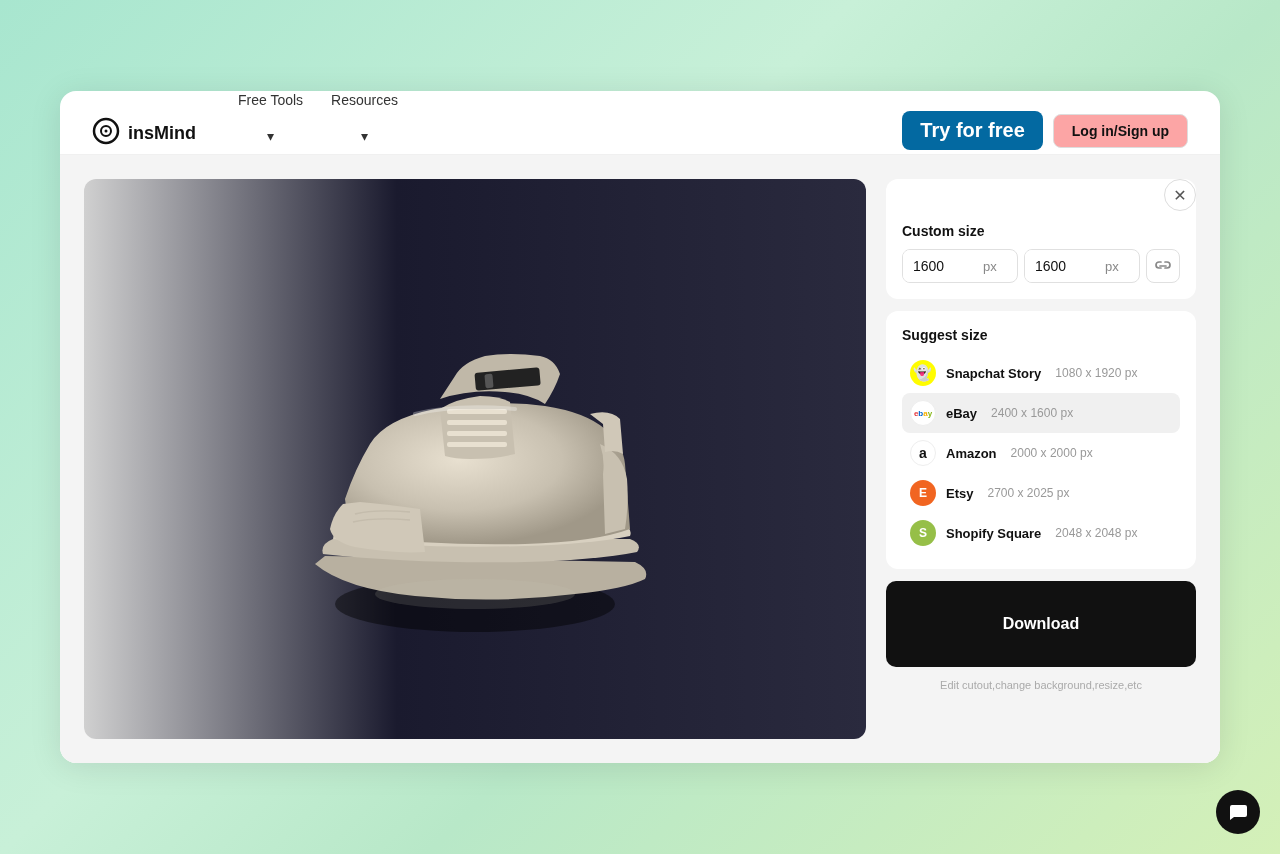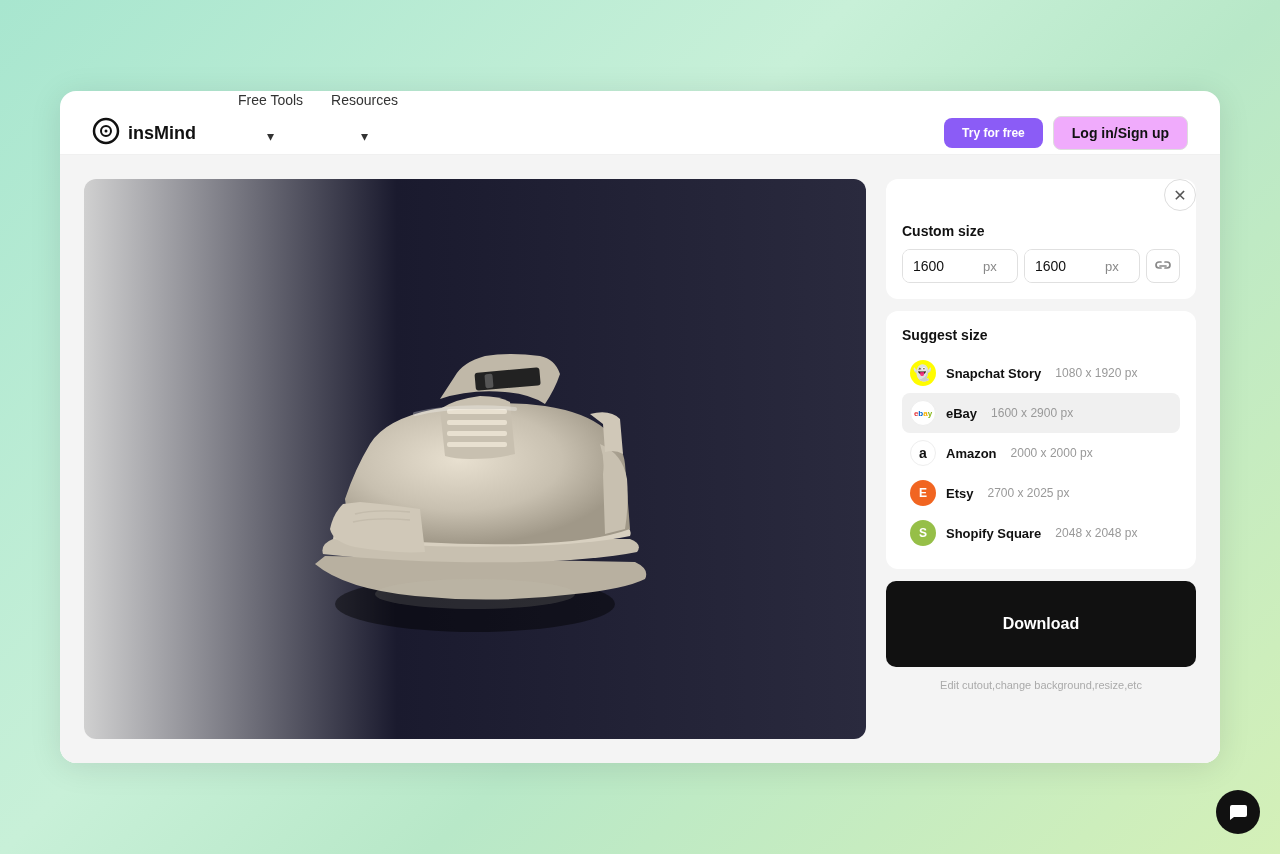--- a/index.html
+++ b/index.html
@@ -57,31 +57,31 @@
       border-radius: 6px;
       user-select: none;
       flex-direction: column;
     }
     .nav-actions {
       display: flex;
       gap: 10px;
       align-items: center;
     }
     .btn-try {
-      background: #8b5cf6;
+      background: #0369a1;
       color: #fff;
       border: none;
       border-radius: 8px;
       padding: 8px 18px;
-      font-size: 12px;
+      font-size: 20px;
       font-weight: 600;
       cursor: pointer;
     }
     .btn-login {
-      background: #f0abfc;
+      background: #fca5a5;
       color: #111;
       border: 1.5px solid #ddd;
       border-radius: 8px;
       padding: 8px 18px;
       font-size: 14px;
       font-weight: 600;
       cursor: pointer;
     }
     
     .content {
@@ -414,21 +414,21 @@
     <span class="suggest-name">Snapchat Story</span>
     <span class="suggest-size">1080 x 1920 px</span>
   </div>
             <div class="suggest-item active">
     <div class="suggest-icon">
                 <div style="width:26px;height:26px;background:#fff;border:1px solid #eee;border-radius:50%;display:flex;align-items:center;justify-content:center;font-size:9px;font-weight:700;letter-spacing:-1px;overflow:hidden;">
         <span style="color:#e53238;font-size:8px;font-weight:900;letter-spacing:0px;">e<span style="color:#0064d2">b</span><span style="color:#f5af02">a</span><span style="color:#86b817">y</span></span>
       </div>
               </div>
     <span class="suggest-name">eBay</span>
-    <span class="suggest-size">1600 x 2900 px</span>
+    <span class="suggest-size">2400 x 1600 px</span>
   </div>
             <div class="suggest-item">
     <div class="suggest-icon">
                 <div style="width:26px;height:26px;background:#fff;border:1px solid #eee;border-radius:50%;display:flex;align-items:center;justify-content:center;font-size:14px;font-weight:700;color:#111;">a</div>
               </div>
     <span class="suggest-name">Amazon</span>
     <span class="suggest-size">2000 x 2000 px</span>
   </div>
             <div class="suggest-item">
     <div class="suggest-icon">

